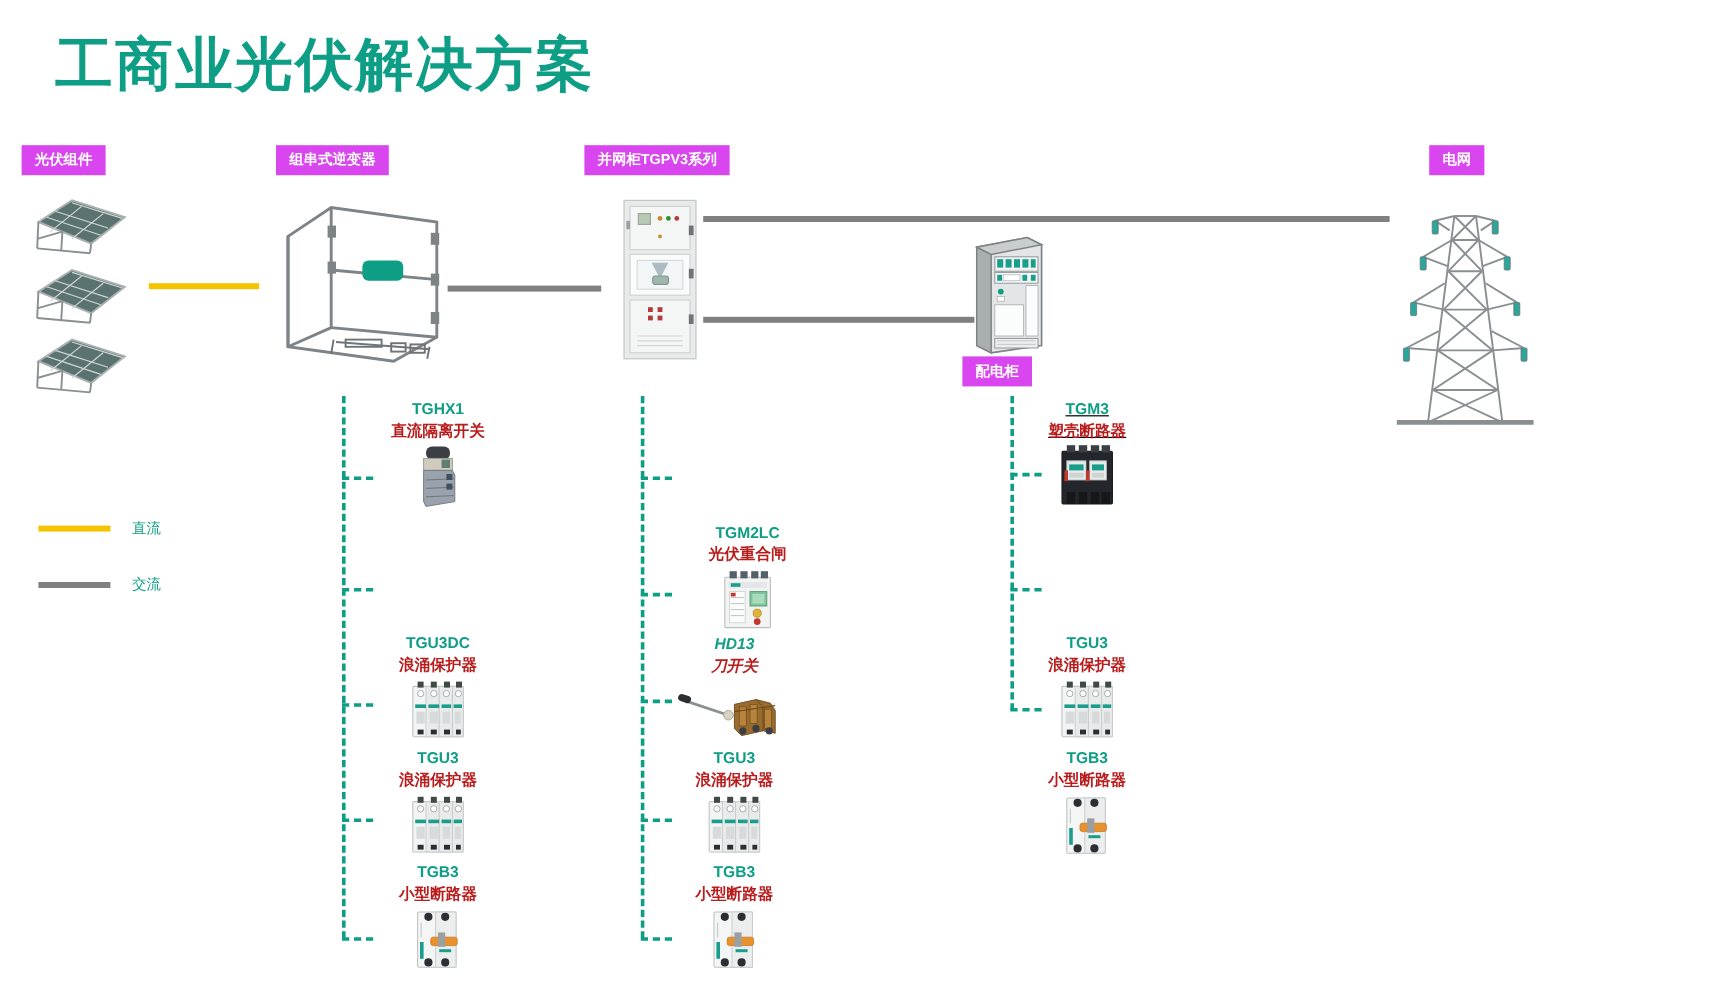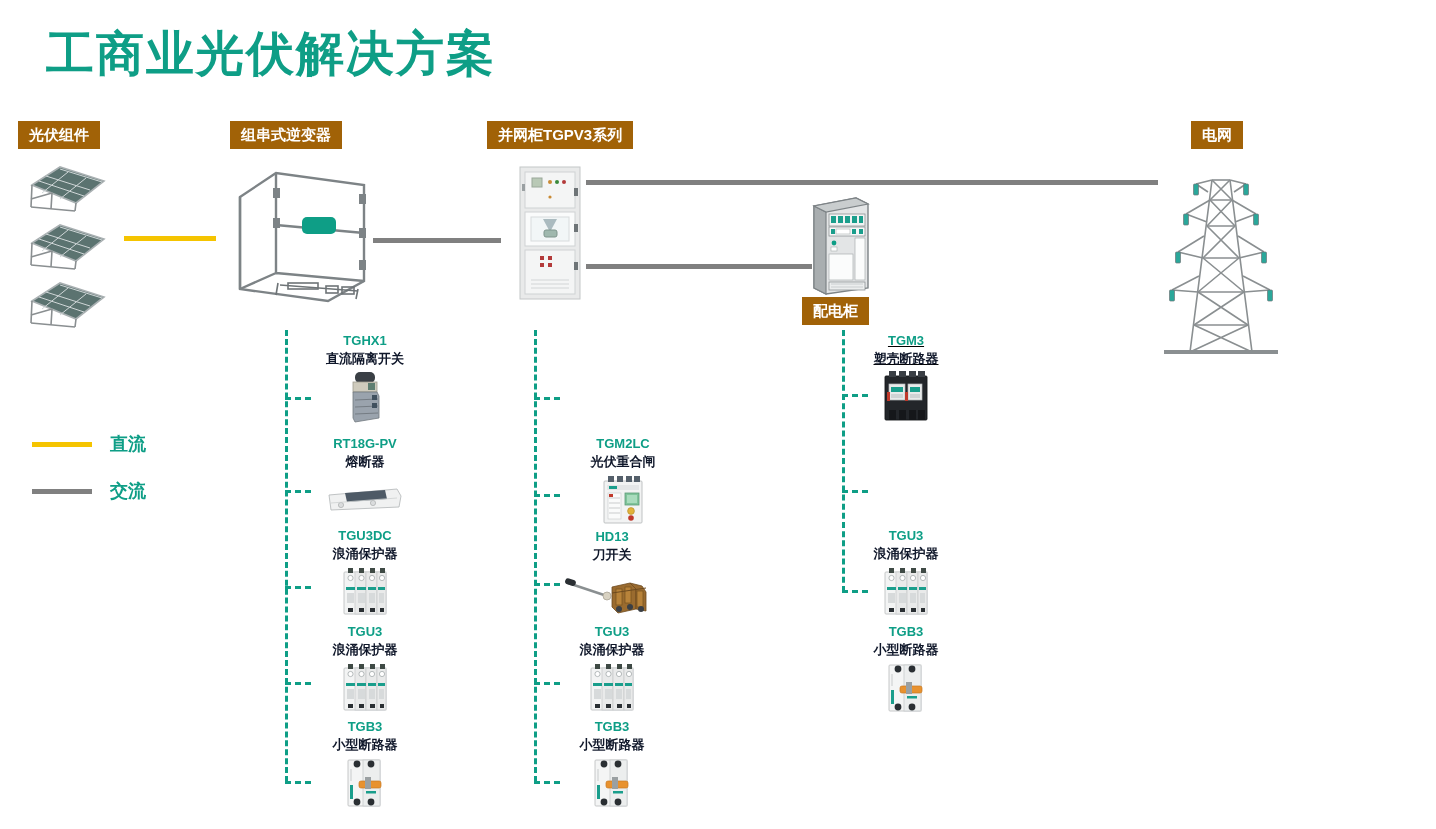--- a/index.html
+++ b/index.html
@@ -14,31 +14,31 @@
   
   .title {
     position: absolute; left: 46px; top: 22px;
     font-size: 48px; font-weight: bold; letter-spacing: 2px;
     color: #0e9e86; white-space: nowrap;
   }
 
   
   .badge {
     position: absolute;
-    background: #a16207; color: #ffffff;
-    font-size: 15px; font-weight: bold;
+    background: #d946ef; color: #ffffff;
+    font-size: 12px; font-weight: bold;
     padding: 6px 11px 7px 11px;
     white-space: nowrap; line-height: 1;
   }
 
   
   .legend-row { position: absolute; display: flex; align-items: center; }
   .legend-line { width: 60px; height: 5px; }
   .legend-text {
-    margin-left: 18px; font-size: 18px; font-weight: bold; color: #0e9e86;
+    margin-left: 18px; font-size: 12px; font-weight: normal; color: #0e9e86;
     white-space: nowrap;
   }
 
   
   .hline { position: absolute; height: 5px; }
 
   
   .spine {
     position: absolute; width: 0;
     border-left: 3px dashed #0e9e86;
@@ -48,21 +48,21 @@
     border-top: 3px dashed #0e9e86;
   }
 
   
   .comp { position: absolute; text-align: center; width: 160px; }
   .comp .model {
     font-size: 13px; font-weight: bold; color: #0e9e86;
     line-height: 1.35; white-space: nowrap;
   }
   .comp .cname {
-    font-size: 13px; font-weight: bold; color: #0f172a;
+    font-size: 13px; font-weight: bold; color: #b91c1c;
     line-height: 1.35; white-space: nowrap;
   }
   .comp .art { height: 56px; display: flex; align-items: center; justify-content: center; margin-top: 2px; }
 
   svg { display: block; overflow: visible; }
   .art svg { display: block; }
 </style>
 </head>
 <body>
 
@@ -265,33 +265,20 @@
         <polygon points="10,22 34,22 36,26 36,48 12,52 10,48" fill="#9aa3ad" stroke="#71787f" stroke-width="0.8"></polygon>
         <g stroke="#6b7279" stroke-width="0.8">
           <path d="M12,30 L35,29 M12,37 L35,36 M12,44 L35,43"></path>
         </g>
         <rect x="29" y="25" width="5" height="5" fill="#40505e"></rect>
         <rect x="29" y="33" width="5" height="5" fill="#40505e"></rect>
       </svg>
     </div>
   </div>
 
-  <div class="comp" style="left:285px; top:435px;">
-    <div class="model">RT18G-PV</div>
-    <div class="cname">熔断器</div>
-    <div class="art">
-      <svg width="76" height="28" viewBox="0 0 76 28">
-        <polygon points="2,9 70,3 74,10 72,21 4,24" fill="#f0f1f1" stroke="#b9bcbd" stroke-width="0.9"></polygon>
-        <polygon points="18,7 58,4 60,13 20,16" fill="#4e5a66"></polygon>
-        <circle cx="14" cy="19" r="2.6" fill="#dadcdd" stroke="#aaadae" stroke-width="0.7"></circle>
-        <circle cx="46" cy="17" r="2.6" fill="#dadcdd" stroke="#aaadae" stroke-width="0.7"></circle>
-        <path d="M4,17 L70,12" stroke="#cdd0d1" stroke-width="0.8"></path>
-      </svg>
-    </div>
-  </div>
 
   <div class="comp" style="left:285px; top:527px;">
     <div class="model">TGU3DC</div>
     <div class="cname">浪涌保护器</div>
     <div class="art">
       <svg width="54" height="52" viewBox="0 0 54 52">
         <g>
           <rect x="6" y="6" width="42" height="42" rx="1" fill="#f3f4f4" stroke="#bfc2c3" stroke-width="0.9"></rect>
           <g fill="#e9eaea" stroke="#c8cbcc" stroke-width="0.8">
             <rect x="17" y="6" width="11" height="42"></rect>
@@ -430,21 +417,21 @@
         <circle cx="33" cy="45" r="2.8" fill="#c0392b"></circle>
         <rect x="10" y="20" width="13" height="26" fill="#fafbfb" stroke="#cdd0d1" stroke-width="0.7"></rect>
         <g stroke="#b5b9ba" stroke-width="0.7">
           <path d="M11,25 L22,25 M11,30 L22,30 M11,35 L22,35 M11,40 L22,40"></path>
         </g>
         <rect x="11" y="21" width="4" height="3" fill="#c0392b"></rect>
       </svg>
     </div>
   </div>
 
-  <div class="comp" style="left:532px; top:528px;">
+  <div class="comp" style="left:532px; top:528px;font-style:italic;">
     <div class="model">HD13</div>
     <div class="cname">刀开关</div>
     <div class="art">
       <svg width="96" height="48" viewBox="0 0 96 48">
         <line x1="4" y1="14" x2="40" y2="26" stroke="#8a8f91" stroke-width="2.4"></line>
         <rect x="1" y="10" width="11" height="6" rx="3" transform="rotate(18 6 13)" fill="#2a2f33"></rect>
         <circle cx="43" cy="27" r="4" fill="#d8d2c2" stroke="#a9a395" stroke-width="0.8"></circle>
         <g fill="#9a6b2f" stroke="#6d4a1f" stroke-width="0.8">
           <polygon points="48,18 66,14 72,20 72,40 54,44 48,38"></polygon>
           <polygon points="66,14 78,17 82,23 82,42 72,40 72,20"></polygon>

